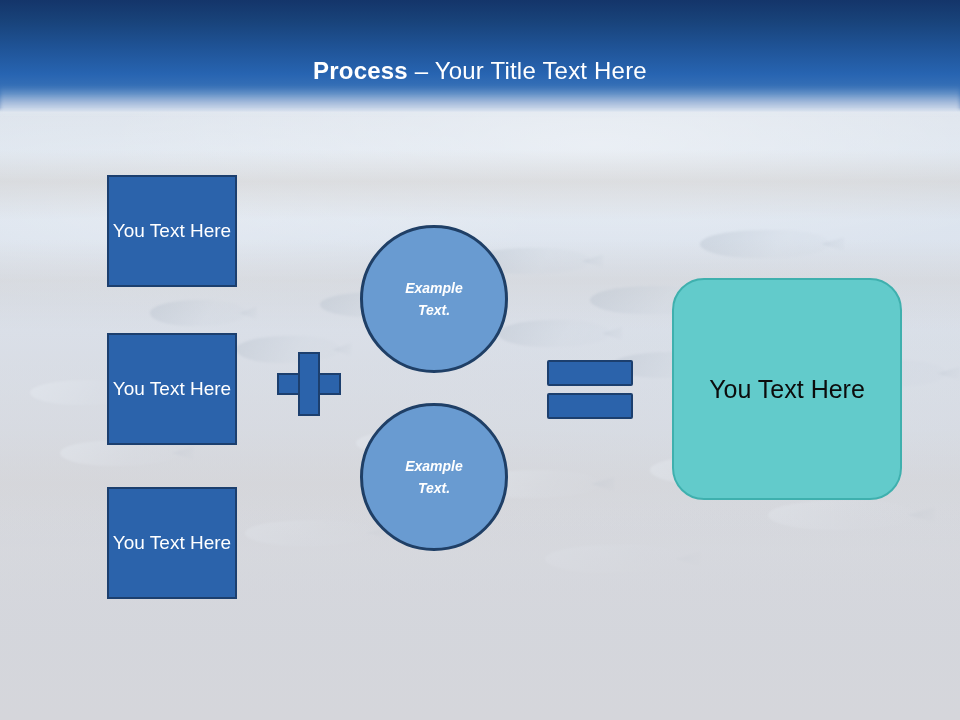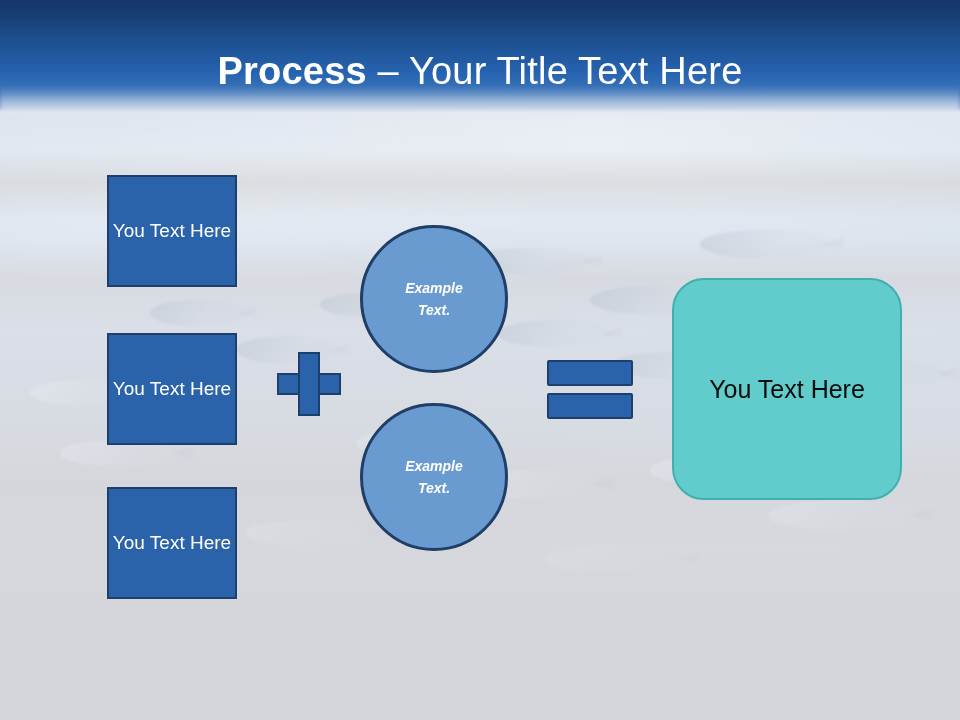--- a/index.html
+++ b/index.html
@@ -67,21 +67,21 @@
     background:linear-gradient(180deg,
       #14356a 0%, #184279 18%, #1f5396 42%, #2764b1 66%, #3e76ba 84%, #7e9bc9 96%, rgba(160,178,206,0) 100%);
   }
   .header-glow{
     position:absolute;left:0;bottom:0;width:960px;height:26px;
     background:linear-gradient(180deg, rgba(255,255,255,0) 0%, rgba(226,234,244,.55) 70%, rgba(226,234,244,.85) 100%);
     filter:blur(2px);
   }
   .title{
     position:absolute;left:0;top:51px;width:960px;text-align:center;
-    color:#ffffff;font-size:38px;line-height:40px;letter-spacing:.2px;
+    color:#ffffff;font-size:24px;line-height:40px;letter-spacing:.2px;
     white-space:nowrap;
   }
   .title .strong{font-weight:bold;}
   .title .rest{font-weight:normal;}
 
   
   .box{
     position:absolute;width:130px;height:112px;
     background:#2b63ab;border:2px solid #1c3f6e;
     box-sizing:border-box;

